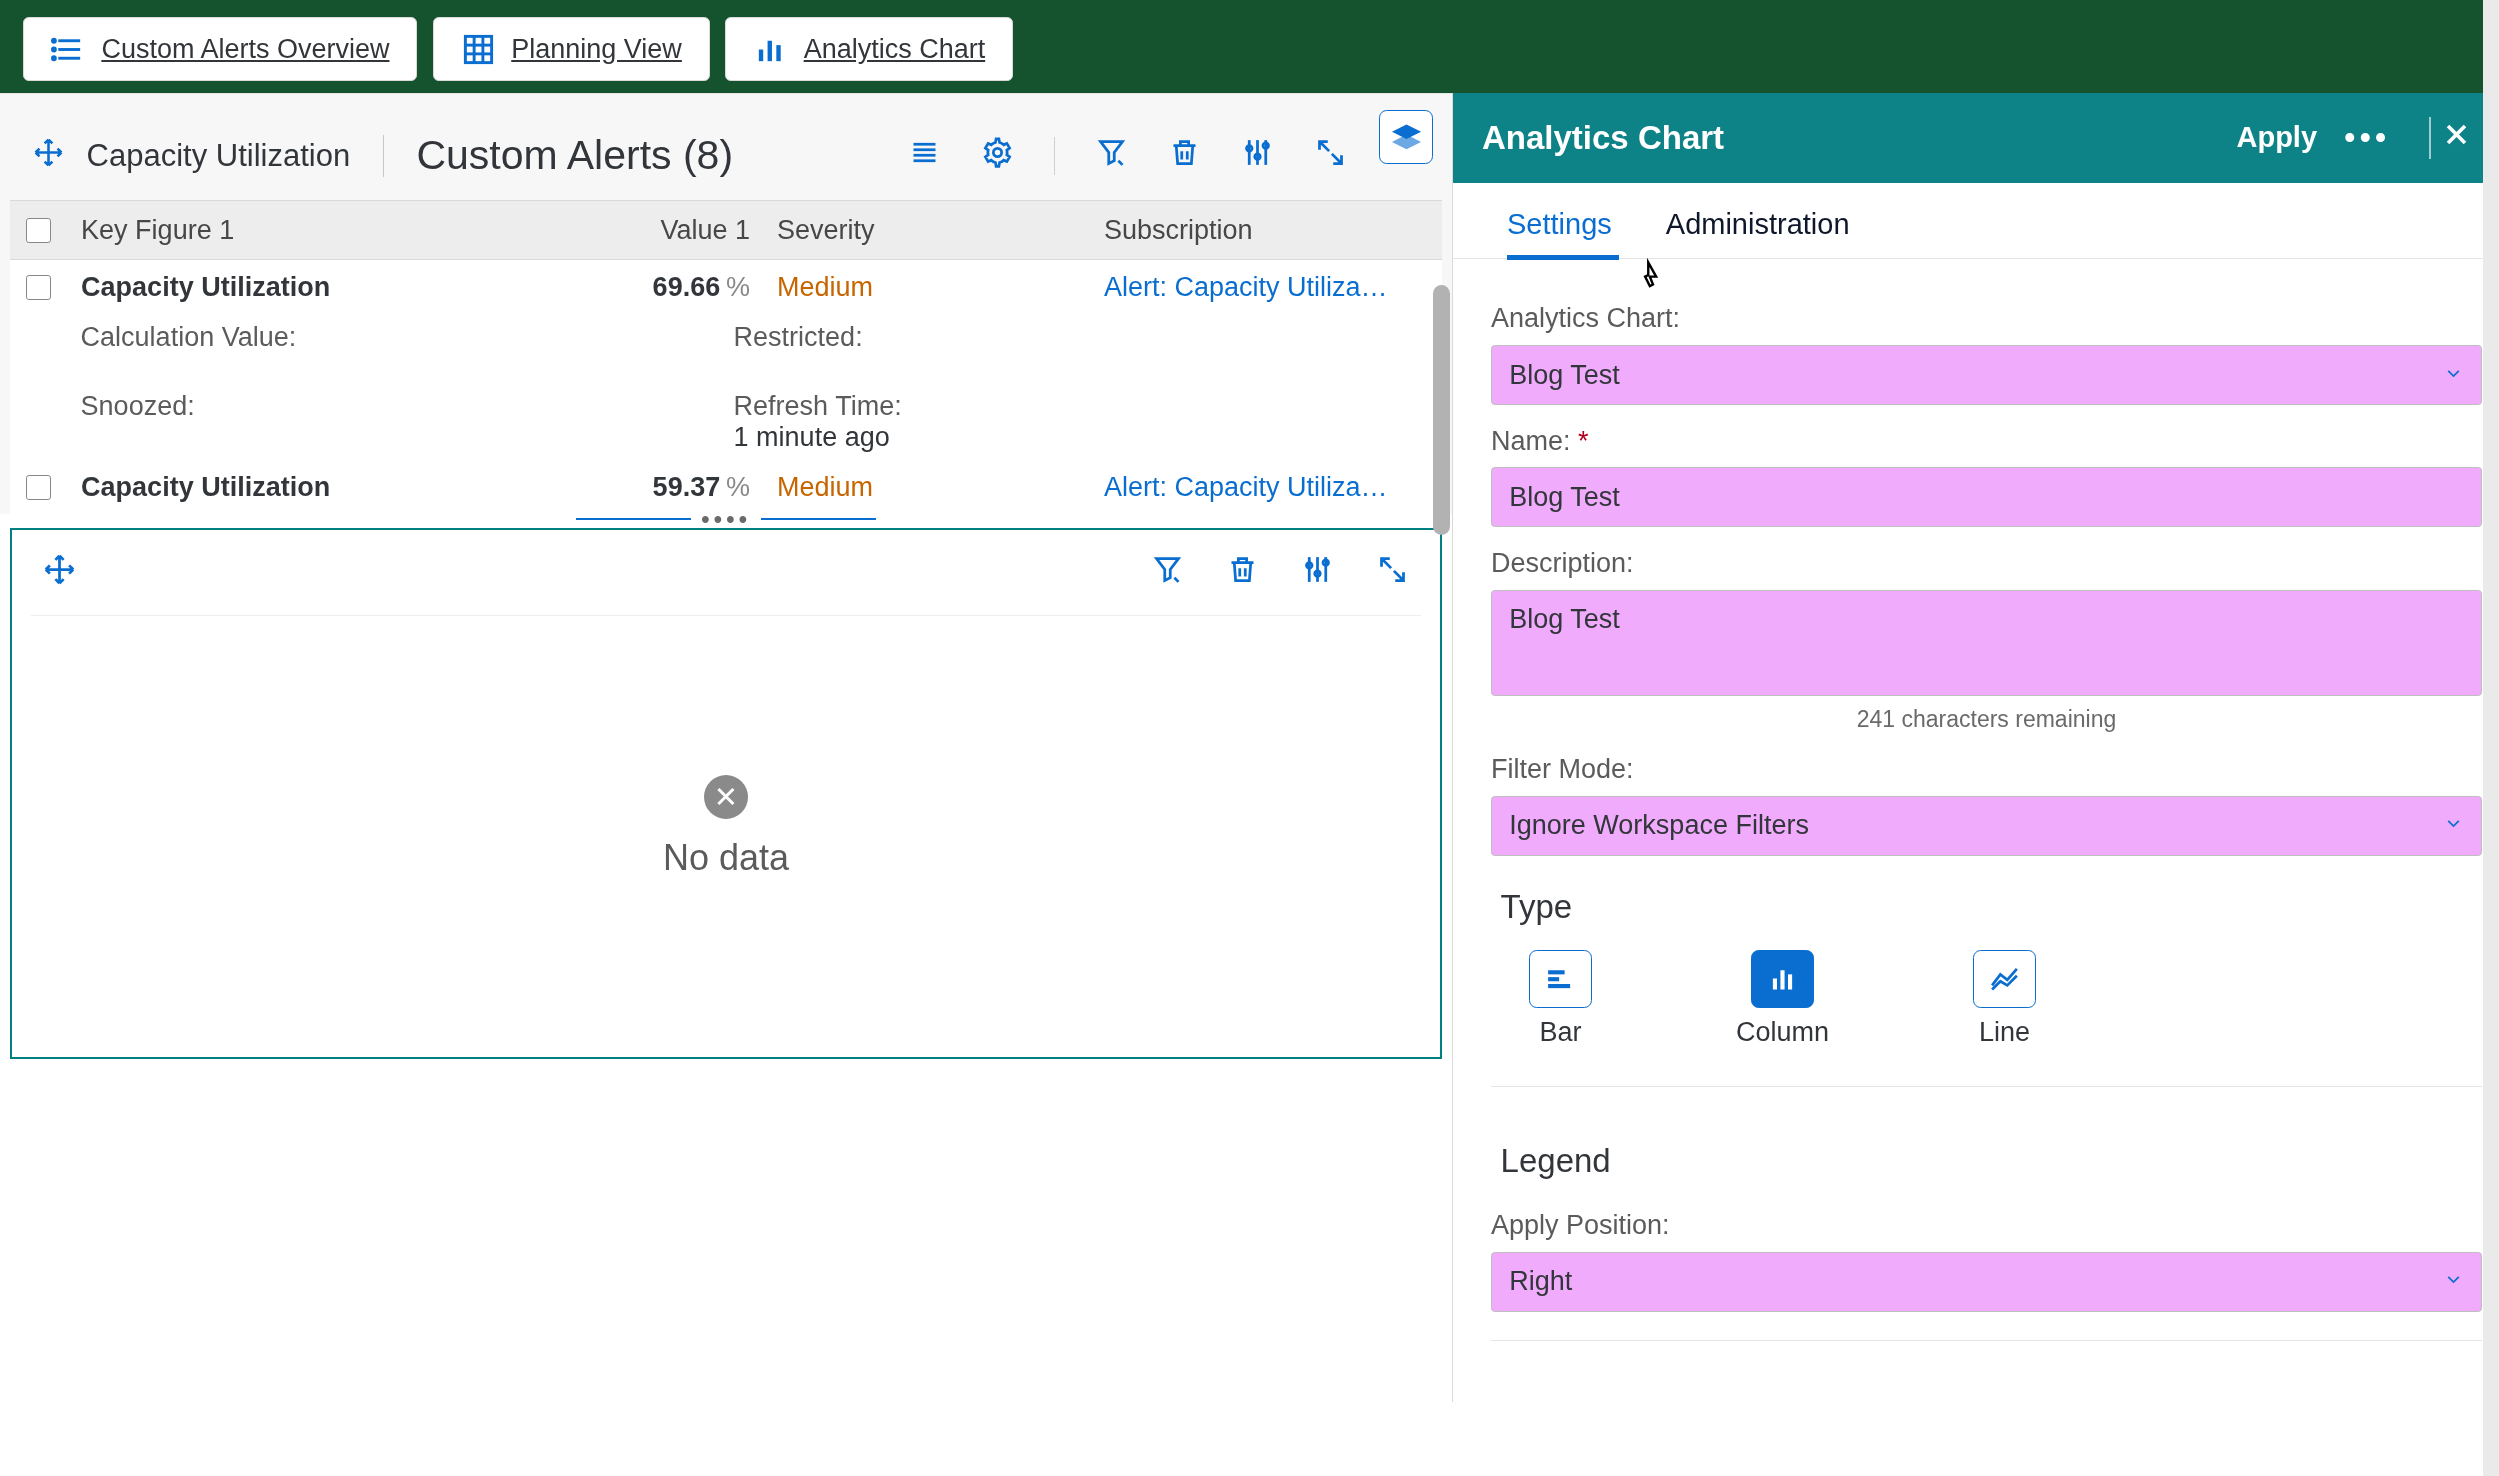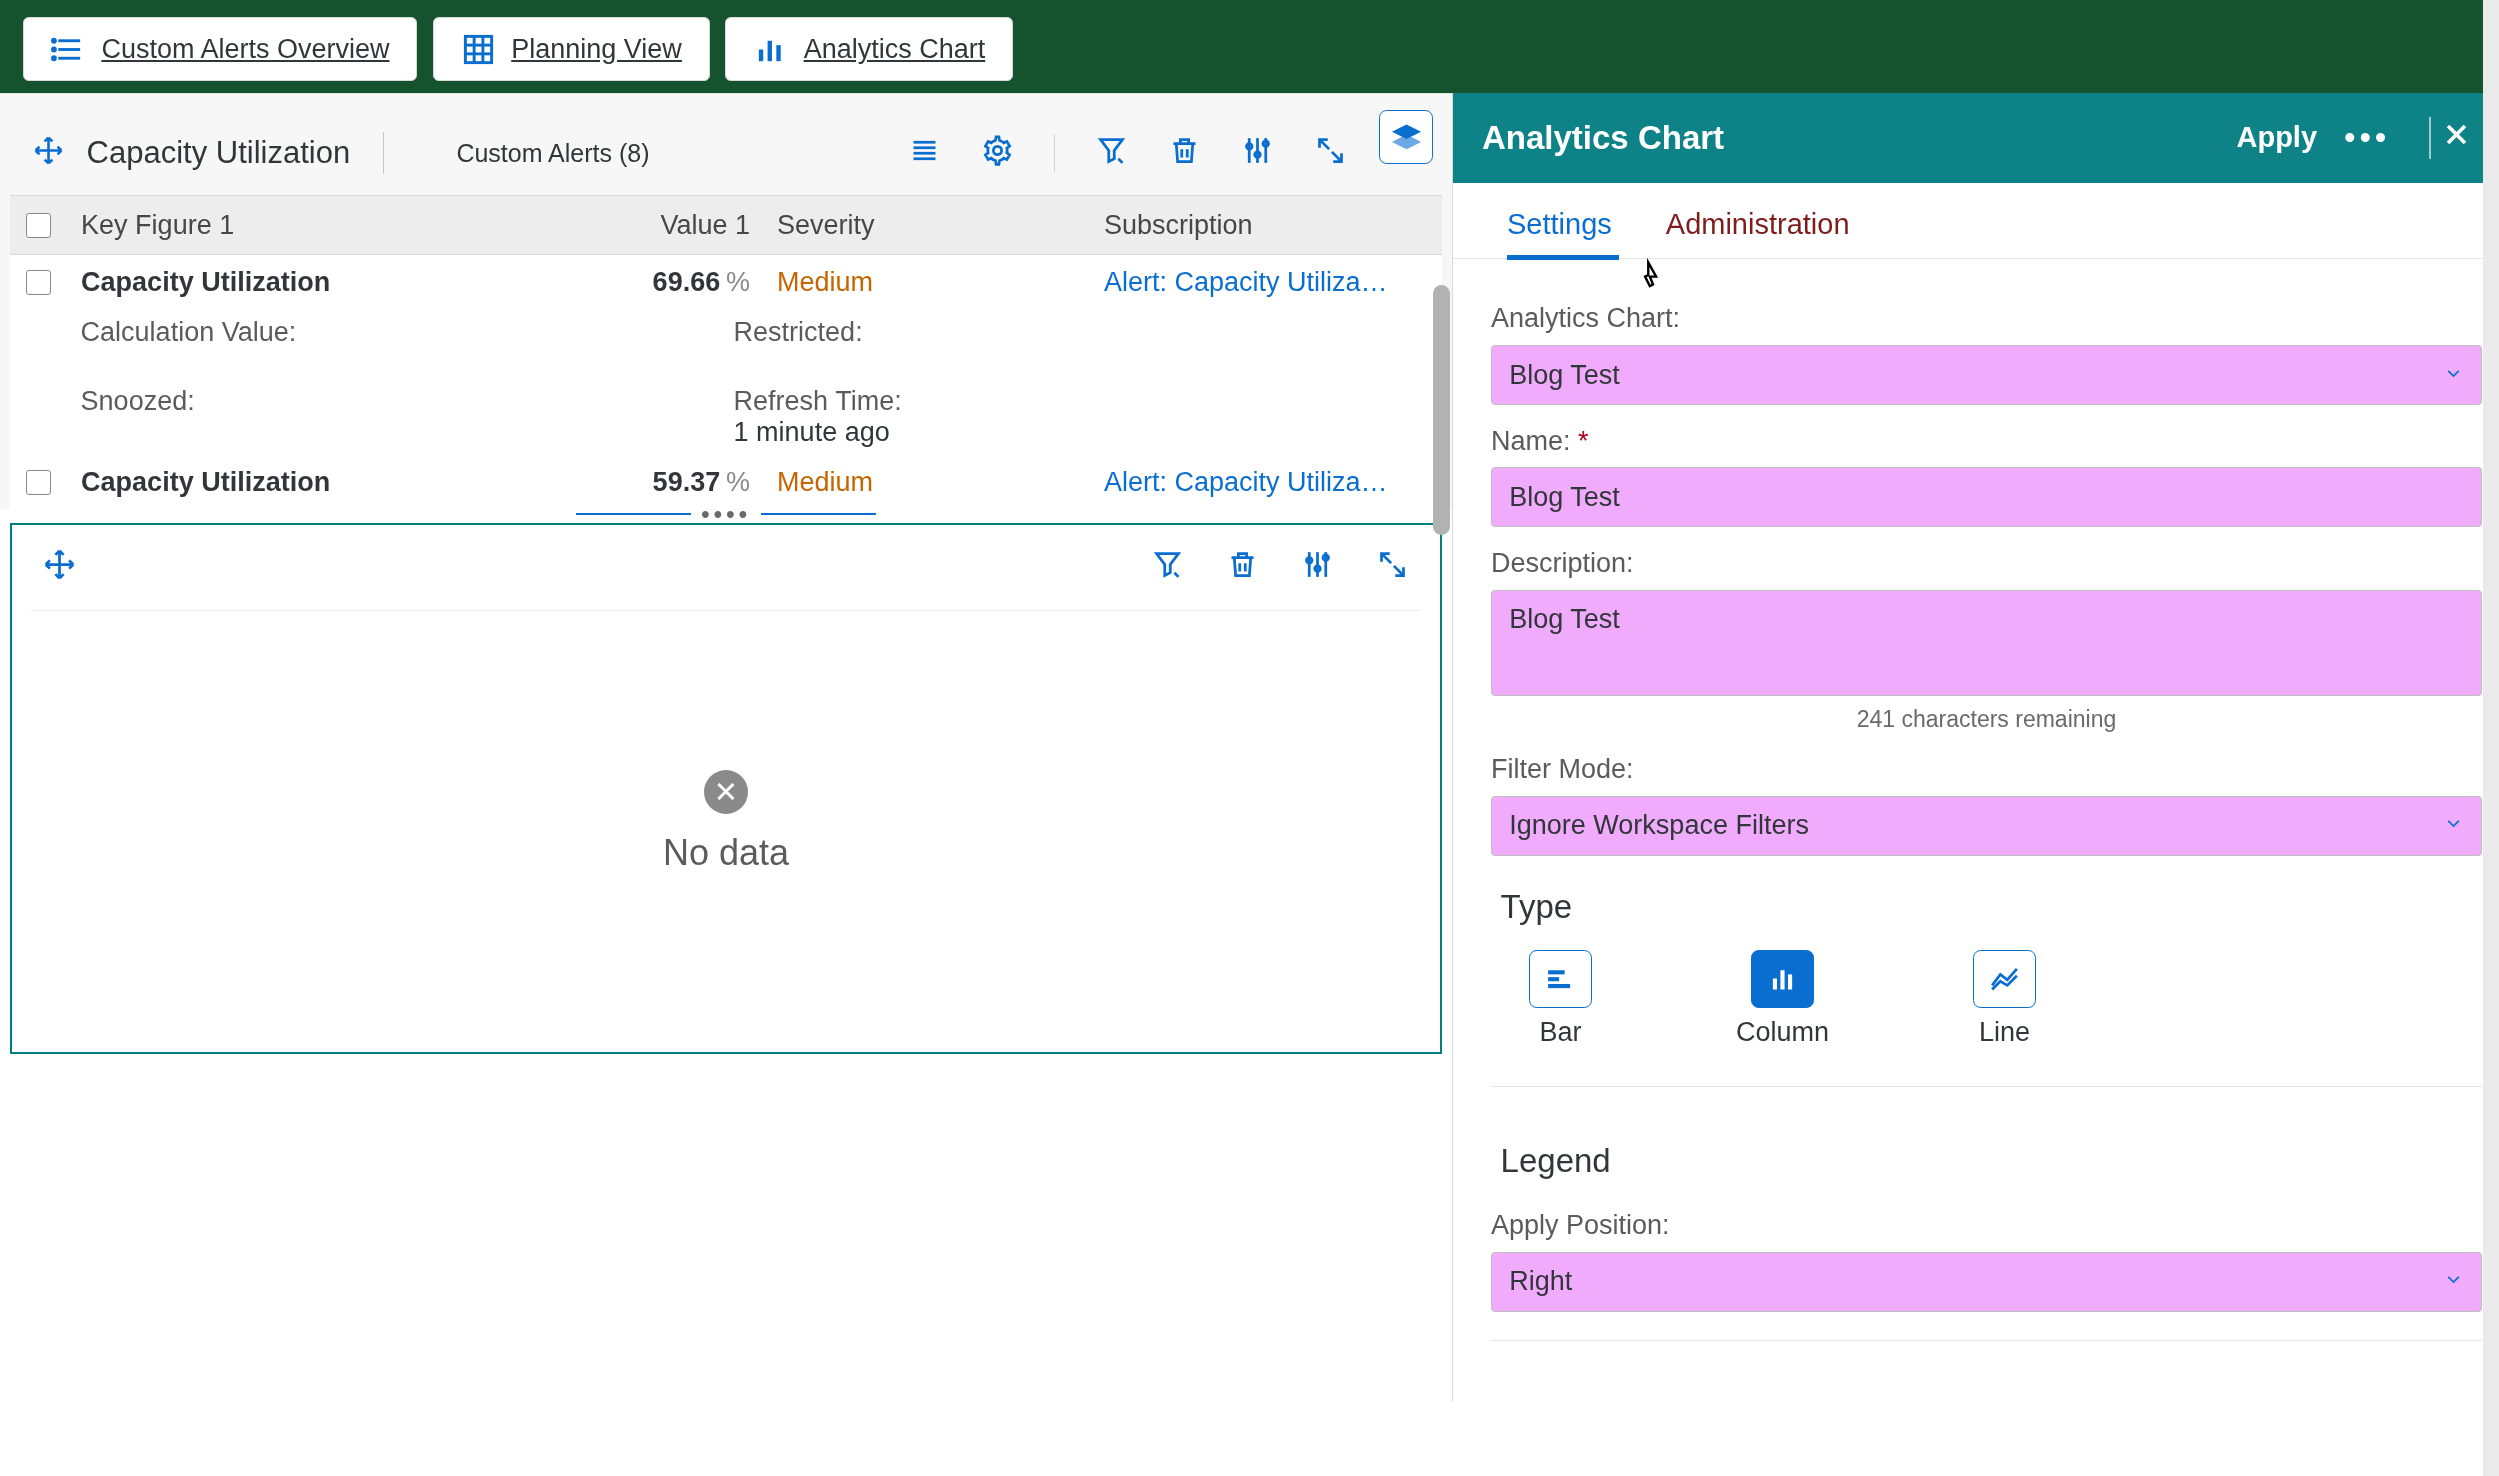--- a/index.html
+++ b/index.html
@@ -19,21 +19,21 @@
 
   
   .sub-area { border-top:1px solid #e5e5e5; background:#f7f7f7; padding:17.3px 9.6px 0 9.6px; }
   .float-btn { position:absolute; right:19px; top:17.3px; width:54px; height:54px; border:1.9px solid #0a6ed1; border-radius:7.7px; display:flex; align-items:center; justify-content:center; background:#fff; }
   .float-btn svg { width:35px; height:35px; }
 
   .panel-hdr { display:flex; align-items:center; padding:21px 9.6px 21px 23px; gap:23px; }
   .panel-hdr .move { color:#0a6ed1; }
   .panel-title { font-size:31px; color:#32363a; }
   .divider-v { width:1px; height:42px; background:#c7c7c7; margin:0 9.6px; }
-  .panel-sub { font-size:25px; color:#32363a;margin-left:40px; }
+  .panel-sub { font-size:41px; color:#32363a; }
   .panel-actions { margin-left:auto; display:flex; align-items:center; gap:40px; }
   .panel-actions .icn { color:#0a6ed1; cursor:pointer; }
   .panel-actions svg { width:33px; height:33px; }
   .thin-sep { width:1px; height:38px; background:#d0d0d0; }
 
   
   .tbl-head { display:flex; align-items:center; background:#ededed; border-top:1px solid #d9d9d9; border-bottom:1px solid #d9d9d9; padding:13.5px 0 13.5px 0; font-size:27px; color:#474747; }
   .col-chk { width:58px; display:flex; justify-content:center; }
   .chk { width:25px; height:25px; border:1.9px solid #888; border-radius:2.9px; background:#fff; }
   .col-kf { width:538px; padding-left:13.5px;}
@@ -72,21 +72,21 @@
   .side-hdr { background:#0d8287; color:#fff; display:flex; align-items:center; padding:0 29px; height:90px; }
   .side-hdr .ttl { font-size:33px; font-weight:700; }
   .side-hdr .grow { flex:1; }
   .side-hdr .apply { font-size:29px; font-weight:700; cursor:pointer; }
   .side-hdr .more { margin:0 27px; cursor:pointer; font-size:33px; letter-spacing:3.8px; }
   .side-hdr .vline { width:1.9px; height:42px; background:rgba(255,255,255,0.6); margin:0 11.5px; }
   .side-hdr .close { cursor:pointer; }
   .side-hdr svg { width:29px; height:29px; }
 
   .side-tabs { display:flex; gap:54px; padding:25px 54px 0 54px; border-bottom:1.9px solid #e5e5e5; }
-  .side-tab { padding-bottom:17.3px; font-size:29px; color:#7f1d1d; cursor:pointer; position:relative;}
+  .side-tab { padding-bottom:17.3px; font-size:29px; color:#0f172a; cursor:pointer; position:relative;}
   .side-tab.active { color:#0a6ed1; }
   .side-tab.active::after { content:""; position:absolute; left:0; right:-7.7px; bottom:-1.9px; height:4.8px; background:#0a6ed1; }
   .cursor { position:absolute; left:1634px; top:256px; pointer-events:none; }
   .cursor svg { width:38px; height:38px; }
 
   .side-body { padding:29px 18px 38px 38px; display:flex; flex-direction:column; gap:5px; overflow:auto; }
   .field-lbl { color:#5b5b5b; font-size:27px; margin-top:15.4px; margin-bottom:5.8px;}
   .req { color:#b00020; }
   .sel, .inp, .ta { width:100%; border:1.9px solid #bfbfbf; border-radius:3.8px; background:#f0abfc; padding:13.5px 17.3px; font-size:27px; color:#32363a; font-family:inherit; }
   .sel { display:flex; justify-content:space-between; align-items:center; cursor:pointer;}

